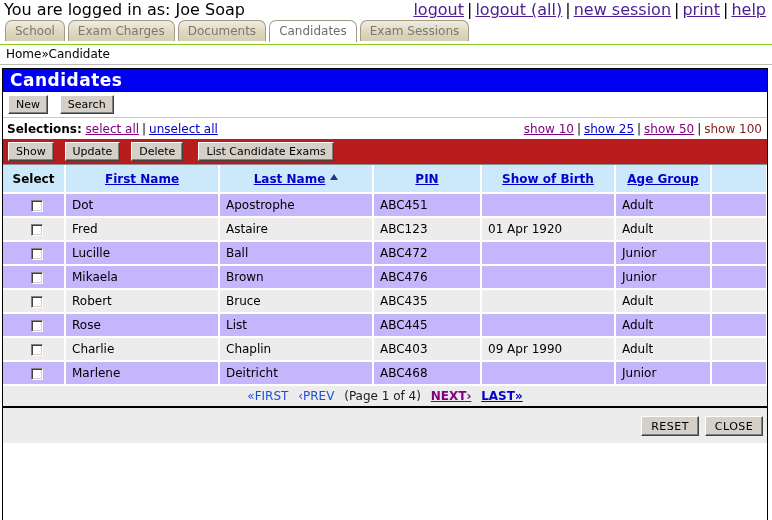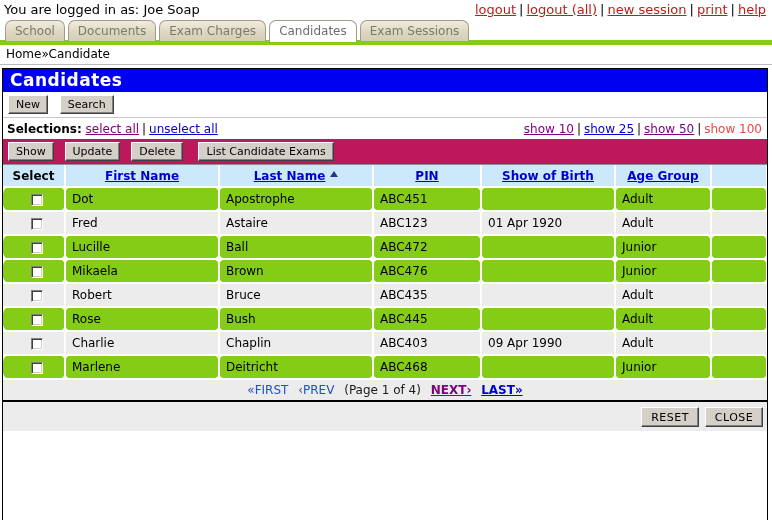--- a/index.html
+++ b/index.html
@@ -13,39 +13,39 @@
     overflow: hidden;
   }
 
   
   .topbar {
     height: 20px;
     padding: 2px 6px 0 4px;
     display: flex;
     justify-content: space-between;
     align-items: flex-start;
-    font-size: 13px;
+    font-size: 16px;
     line-height: 15px;
   }
   .topbar .loginas { white-space: nowrap; }
   .toplinks { white-space: nowrap; }
   .toplinks a {
-    color: #b91c1c;
+    color: #4c1d95;
     text-decoration: underline;
   }
   .toplinks .sep { color: #000; text-decoration: none; padding: 0 3px; }
 
   
   .tabrow {
     height: 25px;
     position: relative;
     display: flex;
     align-items: flex-start;
     padding-left: 5px;
-    border-bottom: 5px solid #84cc16;
+    border-bottom: 1px solid #84cc16;
     background: #ffffff;
   }
   .tab {
     height: 21px;
     line-height: 20px;
     padding: 0 9px;
     margin-right: 3px;
     font-size: 12px;
     color: #7a7a6c;
     background: linear-gradient(to bottom, #f1ece0 0%, #ded7c0 55%, #d5cdb4 100%);
@@ -134,47 +134,47 @@
     display: flex;
     justify-content: space-between;
     align-items: center;
     font-size: 12px;
     background: #ffffff;
   }
   .selrow b { font-weight: bold; }
   .selrow a { text-decoration: underline; }
   a.visited { color: #800080; }
   a.unvisited { color: #0000cc; }
-  .plain { color: #ef4444; }
+  .plain { color: #7f1d1d; }
   .sep { color: #000000; padding: 0 3px; }
   .showopts { font-size: 12px; }
 
   
   .actionrow {
     height: 26px;
     padding: 3px 0 0 5px;
-    background: #be185d;
+    background: #b91c1c;
     border-bottom: 1px solid #8f8f8f;
   }
   .actionrow .btn { margin-right: 7px; }
   .actionrow .btn.show  { min-width: 38px; }
   .actionrow .btn.upd   { min-width: 46px; }
   .actionrow .btn.del   { min-width: 42px; }
   .actionrow .btn.lce   { min-width: 136px; margin-left: 4px; }
 
   
   table.grid {
     border-collapse: collapse;
     width: 764px;
     table-layout: fixed;
     font-size: 12px;
   }
   table.grid th {
     background: #cce9fb;
-    height: 22px;
+    height: 28px;
     font-weight: bold;
     text-align: center;
     border-right: 2px solid #ffffff;
     border-bottom: 2px solid #ffffff;
     padding: 0;
     font-size: 12px;
   }
   table.grid th a {
     color: #0000cc;
     text-decoration: underline;
@@ -193,21 +193,21 @@
   table.grid td {
     height: 24px;
     padding: 0 0 0 6px;
     border-right: 2px solid #ffffff;
     border-bottom: 2px solid #ffffff;
     font-size: 12px;
     white-space: nowrap;
     overflow: hidden;
   }
   tr.odd td  { background: #ececec; }
-  tr.even td { background: #84cc16; border-radius: 7px; }
+  tr.even td { background: #c4b5fd; }
   td.chk { text-align: center; padding: 0; }
 
   .checkbox {
     display: inline-block;
     width: 12px; height: 12px;
     background: #ffffff;
     border-top: 1px solid #808080;
     border-left: 1px solid #808080;
     border-right: 1px solid #ffffff;
     border-bottom: 1px solid #ffffff;
@@ -225,21 +225,21 @@
     background: #ececec;
     border-bottom: 2px solid #000000;
     color: #1a1a1a;
   }
   .pager a { text-decoration: underline; font-weight: bold; }
   .pager .nav-off { color: #1d4ed8; }
   .pager .pageinfo { padding: 0 6px; }
 
   
   .bottombar {
-    height: 29px;
+    height: 35px;
     background: #ececec;
     display: flex;
     justify-content: flex-end;
     align-items: center;
     padding-right: 4px;
   }
   .bottombar .btn {
     font-size: 11px;
     height: 20px;
     line-height: 17px;
@@ -253,22 +253,22 @@
 
 <div class="topbar">
   <span class="loginas">You are logged in as: Joe Soap</span>
   <span class="toplinks">
     <a href="#">logout</a><span class="sep">|</span><a href="#">logout (all)</a><span class="sep">|</span><a href="#">new session</a><span class="sep">|</span><a href="#">print</a><span class="sep">|</span><a href="#">help</a>
   </span>
 </div>
 
 <div class="tabrow">
   <div class="tab">School</div>
+  <div class="tab">Exam Charges</div>
   <div class="tab">Documents</div>
-  <div class="tab">Exam Charges</div>
   <div class="tab active">Candidates</div>
   <div class="tab">Exam Sessions</div>
 </div>
 
 <div class="breadcrumb">Home»Candidate</div>
 
 <div class="panel">
 
   <div class="title-bar">Candidates</div>
 
@@ -357,21 +357,21 @@
           <td>Robert</td>
           <td>Bruce</td>
           <td>ABC435</td>
           <td></td>
           <td>Adult</td>
           <td></td>
         </tr>
       <tr class="even">
           <td class="chk"><span class="checkbox"></span></td>
           <td>Rose</td>
-          <td>Bush</td>
+          <td>List</td>
           <td>ABC445</td>
           <td></td>
           <td>Adult</td>
           <td></td>
         </tr>
       <tr class="odd">
           <td class="chk"><span class="checkbox"></span></td>
           <td>Charlie</td>
           <td>Chaplin</td>
           <td>ABC403</td>

